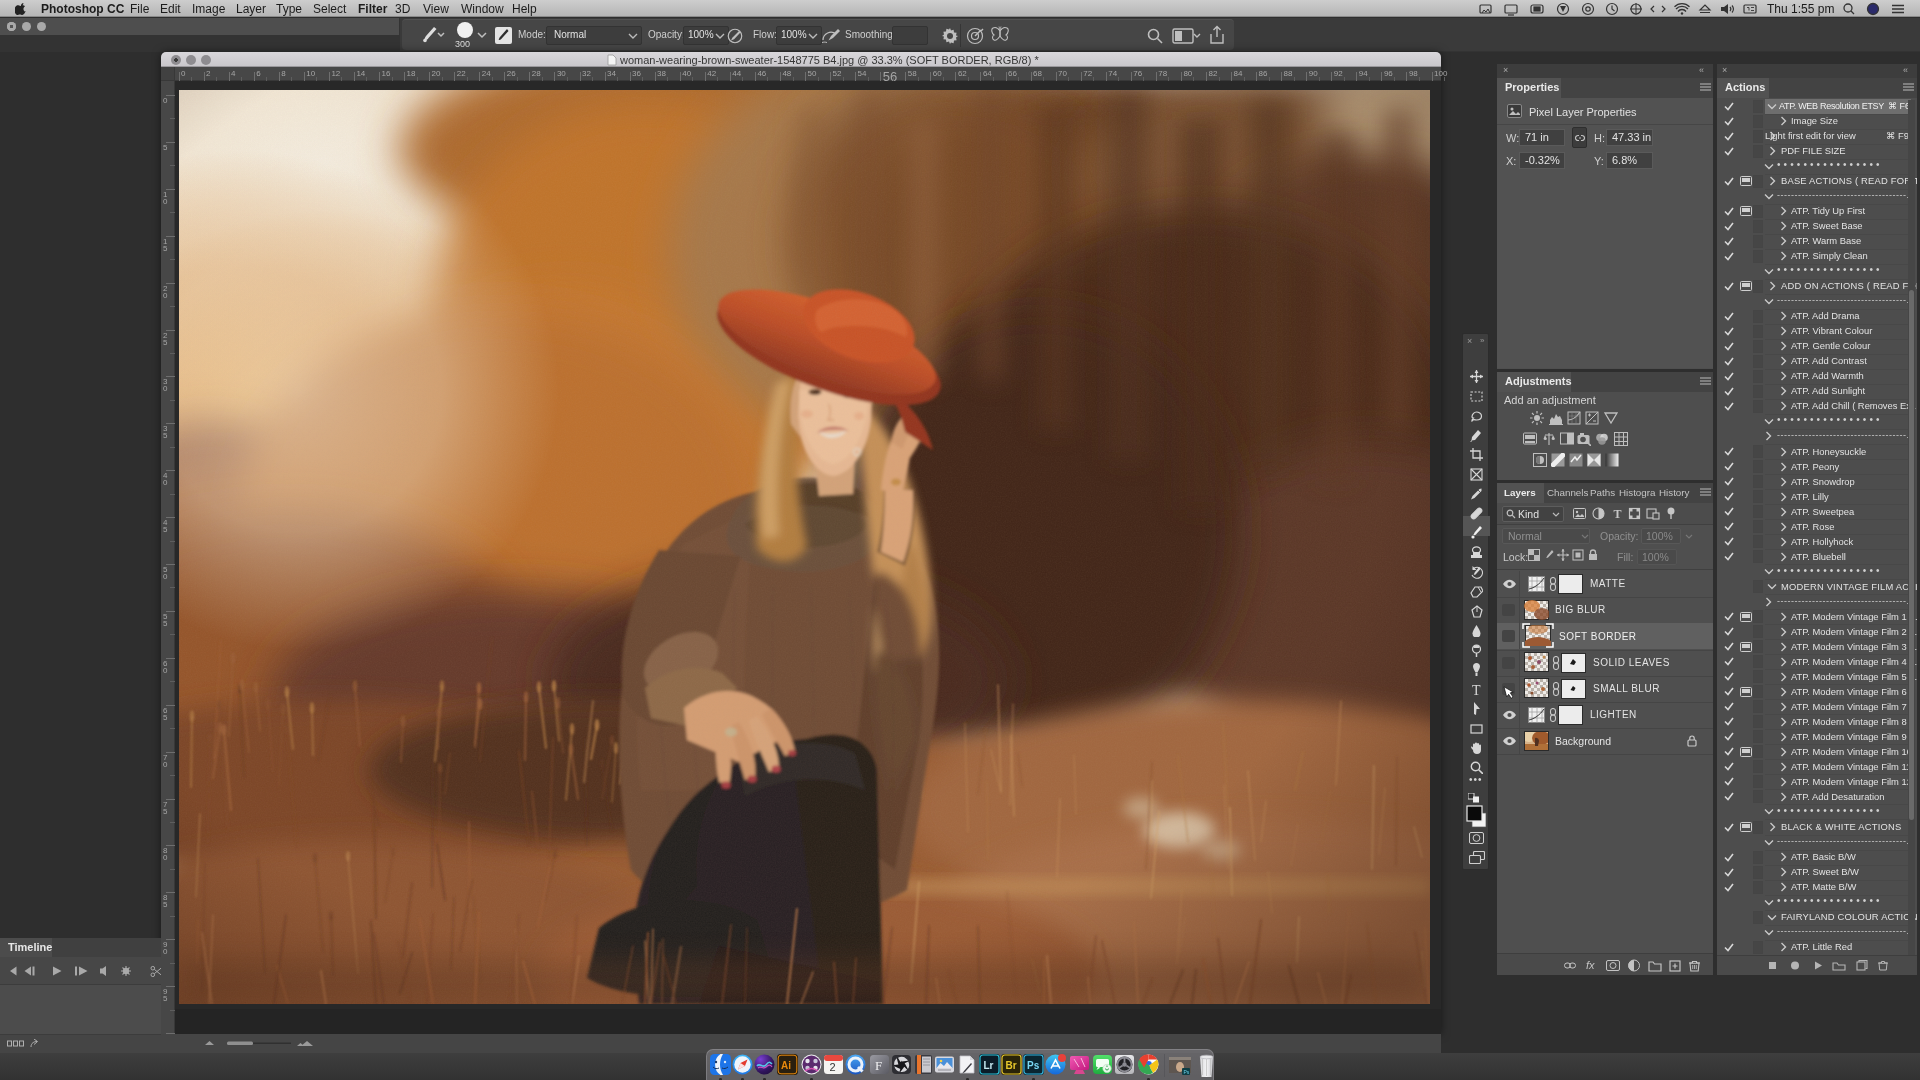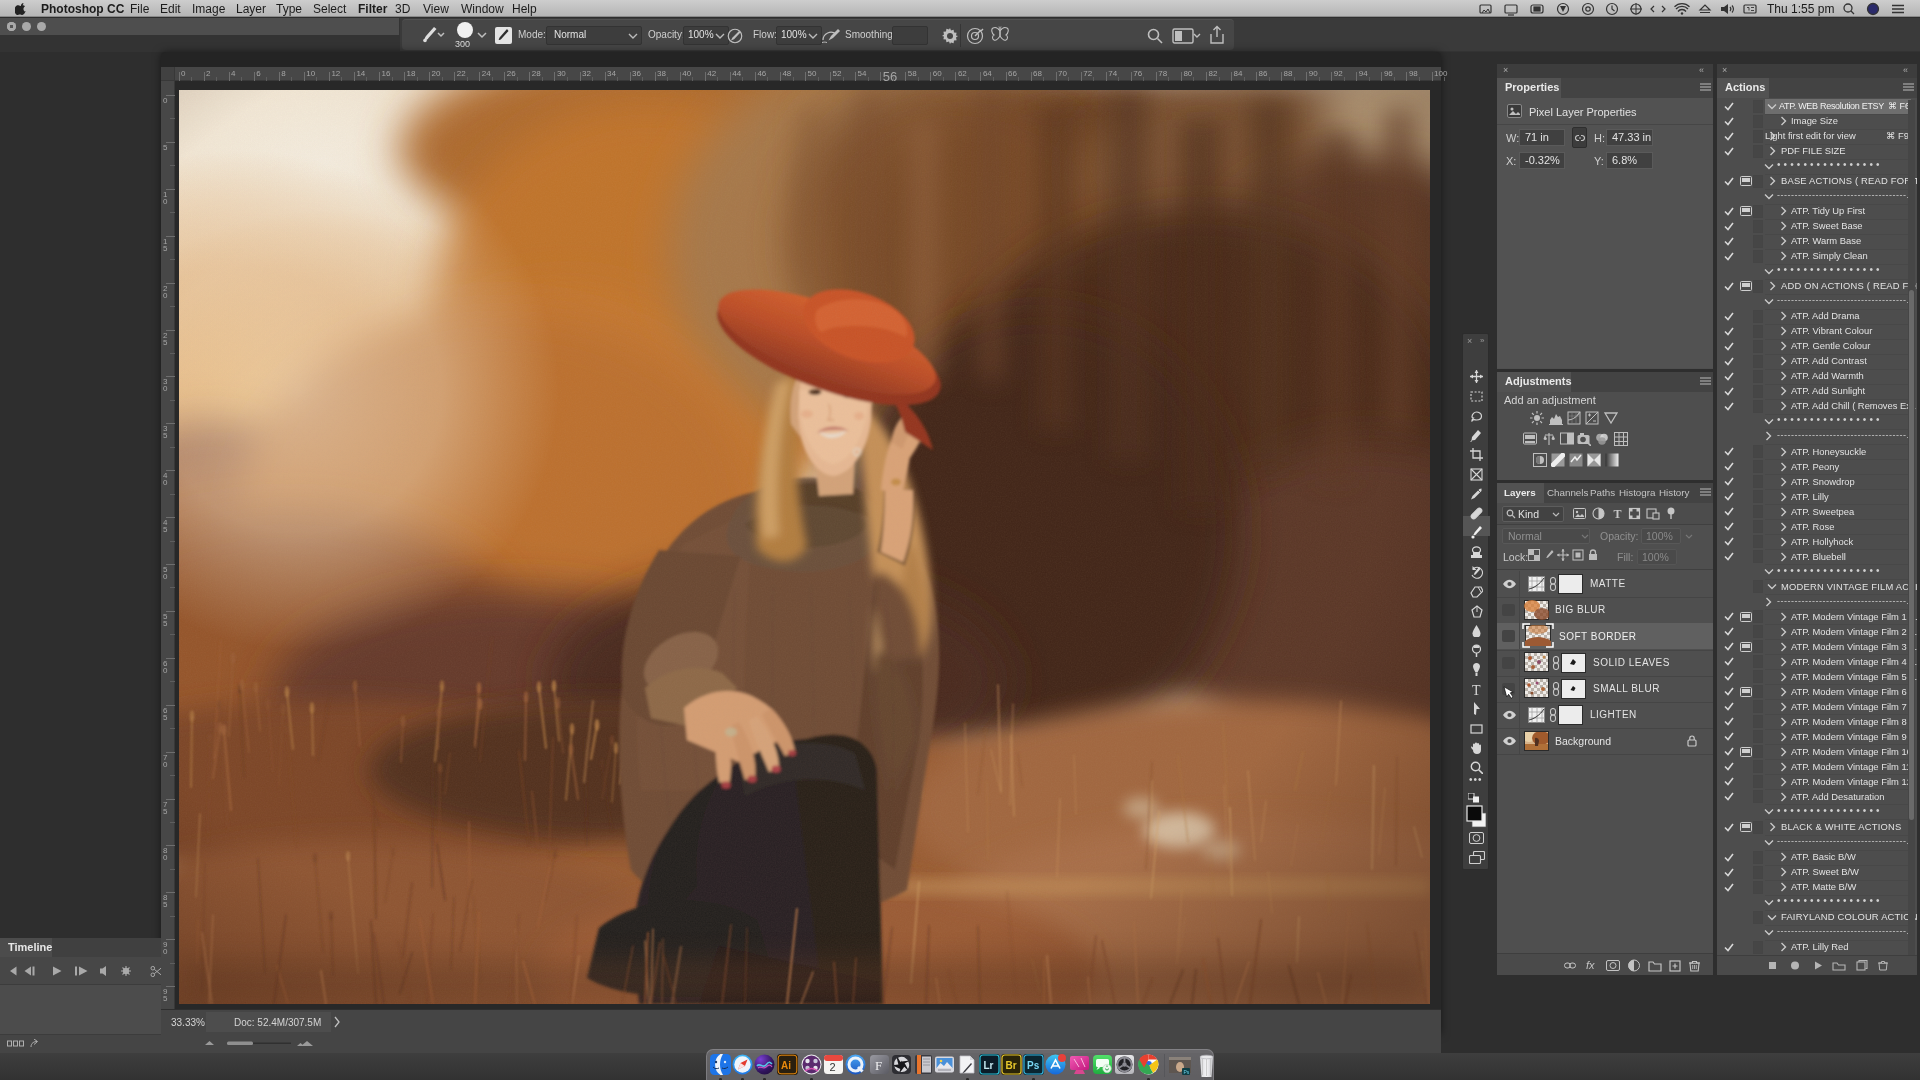--- a/index.html
+++ b/index.html
@@ -131,20 +131,29 @@
       <rect x="1" y="2" width="20" height="14" rx="1.5"></rect>
       <rect x="3" y="4" width="7" height="10" fill="#bfbfbf" stroke="none"></rect>
       <path d="M24 7l3 3 3-3" transform="translate(-2,0)"></path>
     </svg>
     <svg class="abs" style="left:806px;top:5px" width="18" height="21" viewBox="0 0 18 21" fill="none" stroke="#bfbfbf" stroke-width="1.4">
       <path d="M3 9v9h12V9"></path>
       <path d="M9 12V2M5.5 5L9 1.5 12.5 5"></path>
     </svg>
   </div>
 <div class="abs" style="left:161px;top:52px;width:1280px;height:982px;background:#242424;border-radius:5px 5px 0 0;box-shadow:0 0 8px rgba(0,0,0,.5);">
+    <div class="abs" style="left:0;top:0;width:1280px;height:15px;background:linear-gradient(#d9d7db,#c9c7cb);border-radius:5px 5px 0 0;border-bottom:1px solid #9a989c;">
+<span class="abs" style="left:10px;top:2.5px;width:10px;height:10px;border-radius:50%;background:radial-gradient(circle,#3a3a3a 1.8px,#8e8c90 2px);"></span>
+<span class="abs" style="left:25px;top:2.5px;width:10px;height:10px;border-radius:50%;background:#8e8c90;"></span>
+<span class="abs" style="left:40px;top:2.5px;width:10px;height:10px;border-radius:50%;background:#8e8c90;"></span>
+<svg class="abs" style="left:446px;top:2px" width="10" height="12" viewBox="0 0 10 12">
+        <path d="M1 1h5l3 3v7H1z" fill="#f4f4f4" stroke="#999" stroke-width=".8"></path>
+      </svg>
+<span class="txt" style="left:459px;top:2px;font-size:11px;color:#353535;">woman-wearing-brown-sweater-1548775 B4.jpg @ 33.3% (SOFT BORDER, RGB/8) *</span>
+</div>
     <div class="abs" style="left:0;top:15px;width:1280px;height:14px;background:#474747;border-bottom:1px solid #383838;"></div>
     <div class="abs" style="left:0;top:15px;width:14px;height:990px;background:#474747;border-right:1px solid #383838;"></div>
     <span class="abs" style="left:17.5px;top:20px;width:1px;height:9px;background:#6e6e6e;"></span>
     <span class="txt" style="left:20.0px;top:17px;font-size:8px;color:#a5a5a5;">0</span>
     <span class="abs" style="left:30.0px;top:25px;width:1px;height:4px;background:#5e5e5e;"></span>
     <span class="abs" style="left:42.6px;top:20px;width:1px;height:9px;background:#6e6e6e;"></span>
     <span class="txt" style="left:45.1px;top:17px;font-size:8px;color:#a5a5a5;">2</span>
     <span class="abs" style="left:55.1px;top:25px;width:1px;height:4px;background:#5e5e5e;"></span>
     <span class="abs" style="left:67.6px;top:20px;width:1px;height:9px;background:#6e6e6e;"></span>
     <span class="txt" style="left:70.1px;top:17px;font-size:8px;color:#a5a5a5;">4</span>
@@ -760,28 +769,20 @@
           <line x1="865" y1="914" x2="865" y2="870" stroke="#9c5c34" stroke-width="2.1" opacity="0.77"></line>
           <line x1="466" y1="914" x2="469" y2="843" stroke="#80482a" stroke-width="2.3" opacity="0.84"></line>
           <line x1="1120" y1="914" x2="1110" y2="876" stroke="#623620" stroke-width="1.5" opacity="0.64"></line>
           <line x1="95" y1="914" x2="107" y2="825" stroke="#623620" stroke-width="1.3" opacity="0.69"></line>
           <line x1="356" y1="914" x2="344" y2="871" stroke="#9c5c34" stroke-width="2.2" opacity="0.85"></line>
         </g>
 <rect width="1251" height="914" fill="#7a4a22" opacity=".06"></rect>
 <rect width="1251" height="914" filter="url(#grain)" opacity=".9"></rect>
 <rect width="1251" height="914" fill="url(#vin)"></rect>
 </svg></div>
-    <div class="abs" style="left:0;top:957px;width:1280px;height:25px;background:#454545;border-top:1px solid #2e2e2e;">
-<span class="txt" style="left:10px;top:7px;font-size:10px;color:#d4d4d4;">33.33%</span>
-<span class="abs" style="left:45px;top:2px;width:125px;height:20px;background:#4d4d4d;"></span>
-<span class="txt" style="left:73px;top:7px;font-size:10px;color:#d4d4d4;">Doc: 52.4M/307.5M</span>
-<svg class="abs" style="left:172px;top:6px" width="8" height="12" viewBox="0 0 8 12">
-        <path d="M2 1l4 5-4 5" stroke="#c0c0c0" stroke-width="1.3" fill="none"></path>
-      </svg>
-</div>
   </div>
 <div class="abs" style="left:0;top:938px;width:161px;height:115px;background:#4c4c4c;">
 <div class="abs" style="left:0;top:0;width:161px;height:19px;background:#404040;"></div>
 <div class="abs" style="left:0;top:0;width:52px;height:19px;background:#4c4c4c;"></div>
 <span class="txt" style="left:8px;top:3px;font-size:11px;font-weight:bold;color:#e8e8e8;">Timeline</span>
 <div class="abs" style="left:0;top:19px;width:161px;height:28px;background:#474747;border-bottom:1px solid #3c3c3c;"></div>
 <svg class="abs" style="left:7px;top:27px" width="140" height="12" viewBox="0 0 140 12" fill="#a9a9a9">
 <path d="M1 1.5v9M9.5 1.5L3 6l6.5 4.5z"></path>
       <path d="M24 1.5L17.5 6l6.5 4.5zM25.5 1.5h2v9h-2z"></path>
       <path d="M46 1.5l8.5 4.5L46 10.5z"></path>
@@ -1752,21 +1753,21 @@
     </svg>
     <span class="txt" style="left:60px;top:862.1px;font-size:9px;letter-spacing:.5px;color:#d0d0d0;">-------------------------------------...</span>
     <div class="abs" style="left:48px;top:875.6px;width:146px;height:1px;background:#484848;"></div>
     <span class="abs" style="left:36px;top:876.6px;width:10px;height:13px;background:#464646;border:1px solid #454545;"></span>
     <svg class="abs" style="left:7px;top:878.6px" width="10" height="9" viewBox="0 0 10 9">
       <path d="M1 4.5l3 3L9 1" stroke="#d8d8d8" stroke-width="1.6" fill="none"></path>
     </svg>
     <svg class="abs" style="left:63px;top:878.1px" width="7" height="10" viewBox="0 0 7 10">
       <path d="M1.5 1l4 4-4 4" stroke="#c9c9c9" stroke-width="1.4" fill="none"></path>
     </svg>
-    <span class="txt" style="left:74px;top:877.1px;font-size:9.4px;color:#e2e2e2;">ATP. Lilly Red</span>
+    <span class="txt" style="left:74px;top:877.1px;font-size:9.4px;color:#e2e2e2;">ATP. Little Red</span>
     <div class="abs" style="left:48px;top:890.6px;width:146px;height:1px;background:#484848;"></div>
     <div class="abs" style="left:191px;top:36px;width:7px;height:875px;background:#464646;"></div>
     <div class="abs" style="left:192px;top:226px;width:5px;height:530px;background:#6a6a6a;border-radius:3px;"></div>
     <div class="abs" style="left:0;top:891px;width:200px;height:20px;background:#4a4a4a;border-top:1px solid #3e3e3e;"></div>
     <svg class="abs" style="left:50px;top:895px" width="125" height="13" viewBox="0 0 125 13">
 <rect x="2" y="3" width="7" height="7" fill="#b5b5b5"></rect>
 <circle cx="28" cy="6.5" r="4" fill="#b5b5b5"></circle>
 <path d="M48 2.5l7 4-7 4z" fill="#b5b5b5"></path>
 <path d="M66 4h4l1.5 2H78v5H66z" fill="none" stroke="#b5b5b5" stroke-width="1.1"></path>
 <rect x="90" y="3" width="8" height="8" fill="none" stroke="#b5b5b5" stroke-width="1.1"></rect>

